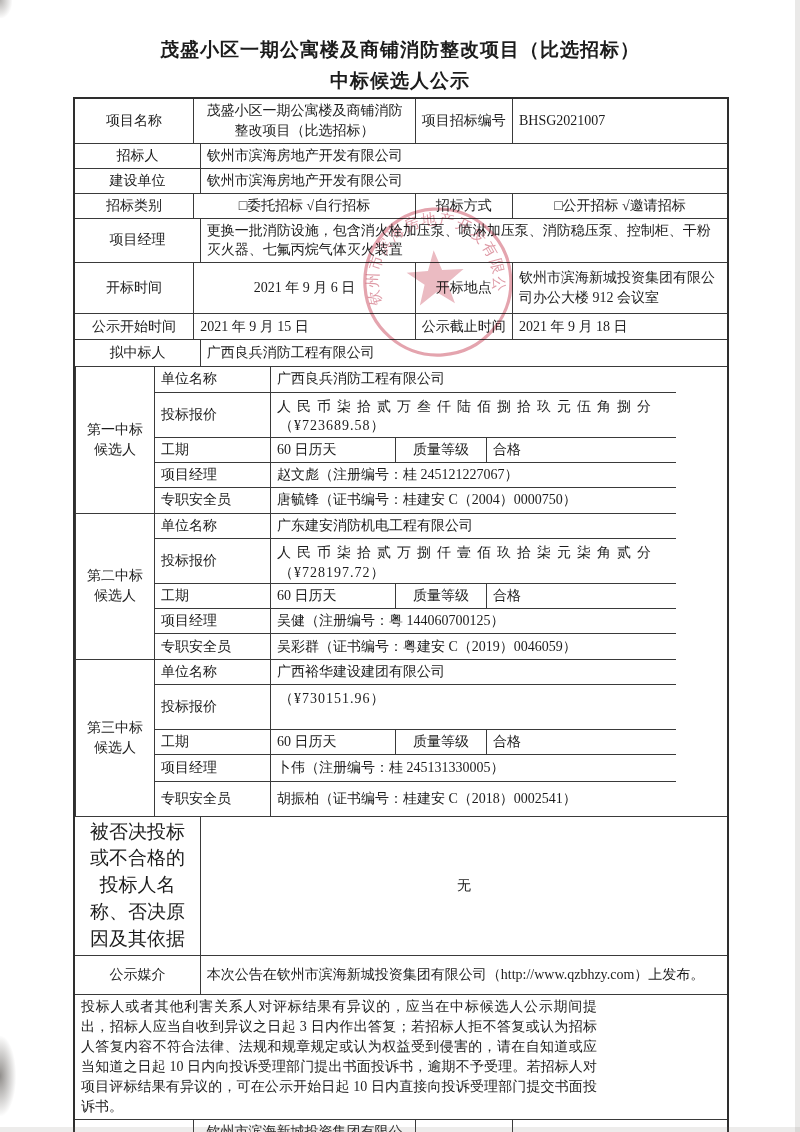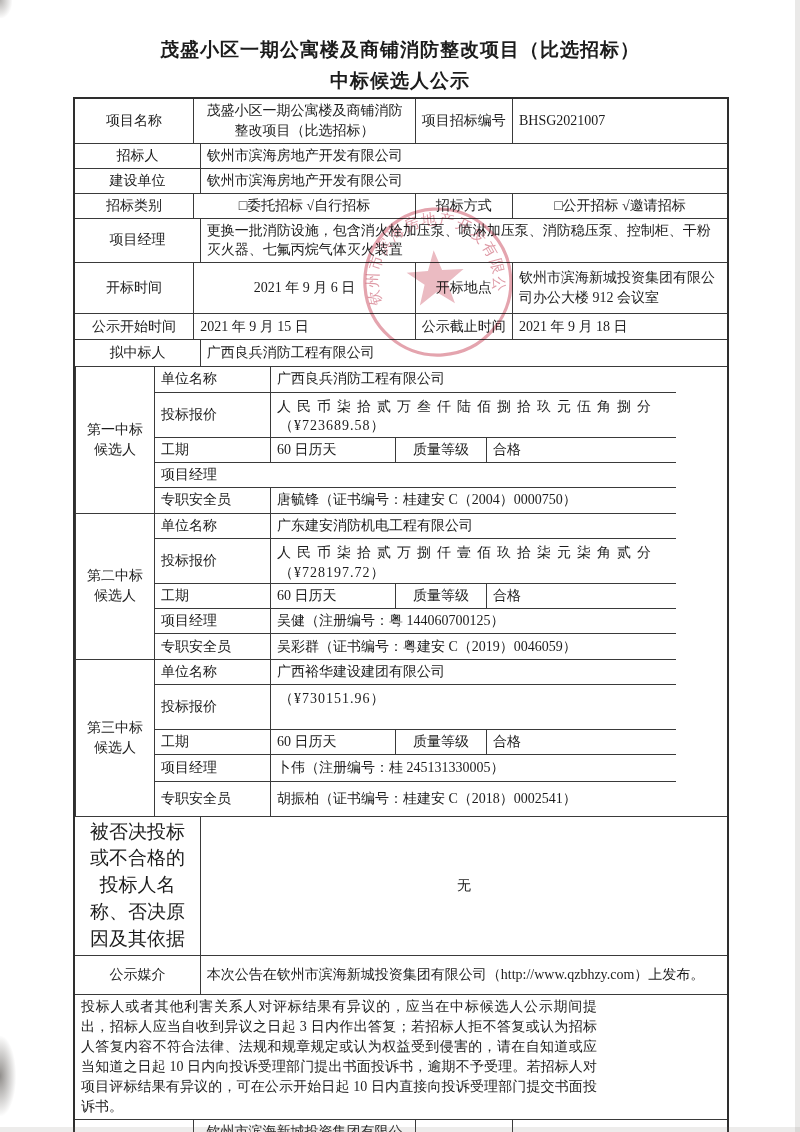--- a/index.html
+++ b/index.html
@@ -137,20 +137,21 @@
             </div>
           </div>
           <div class="fr" style="min-height:22px">
             <div class="c w-f val-l">工期</div>
             <div class="c w-v1 val-l">60 日历天</div>
             <div class="c w-v2 lab">质量等级</div>
             <div class="c w-v3 val-l">合格</div>
           </div>
           <div class="fr" style="min-height:21px">
             <div class="c w-f val-l">项目经理</div>
+            <div class="c w-v val-l">赵文彪（注册编号：桂 245121227067）</div>
           </div>
           <div class="fr" style="min-height:21px">
             <div class="c w-f val-l">专职安全员</div>
             <div class="c w-v val-l">唐毓锋（证书编号：桂建安 C（2004）0000750）</div>
           </div>
         </div>
       </div>
 
       <div class="cand">
         <div class="c w-a2 lab">第二中标候选人</div>

